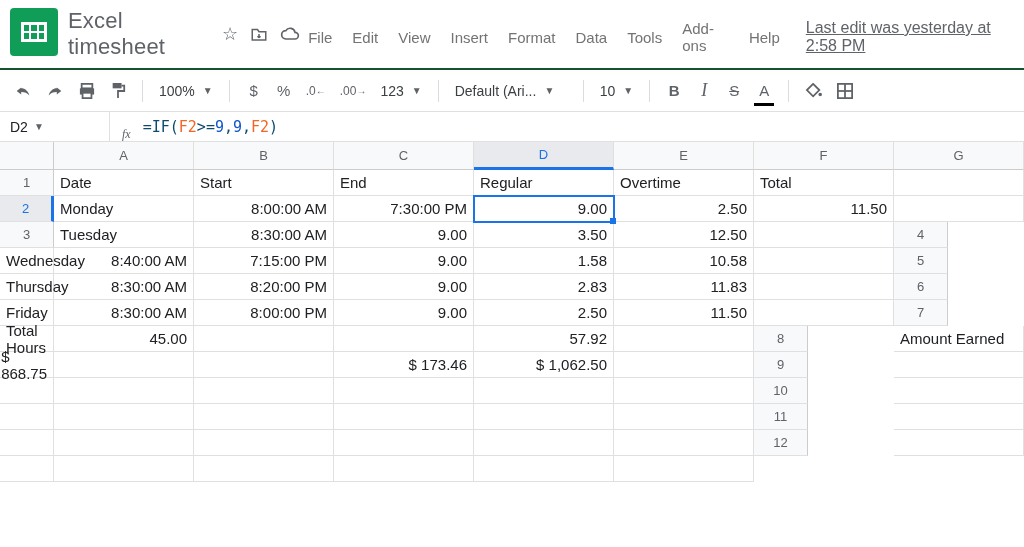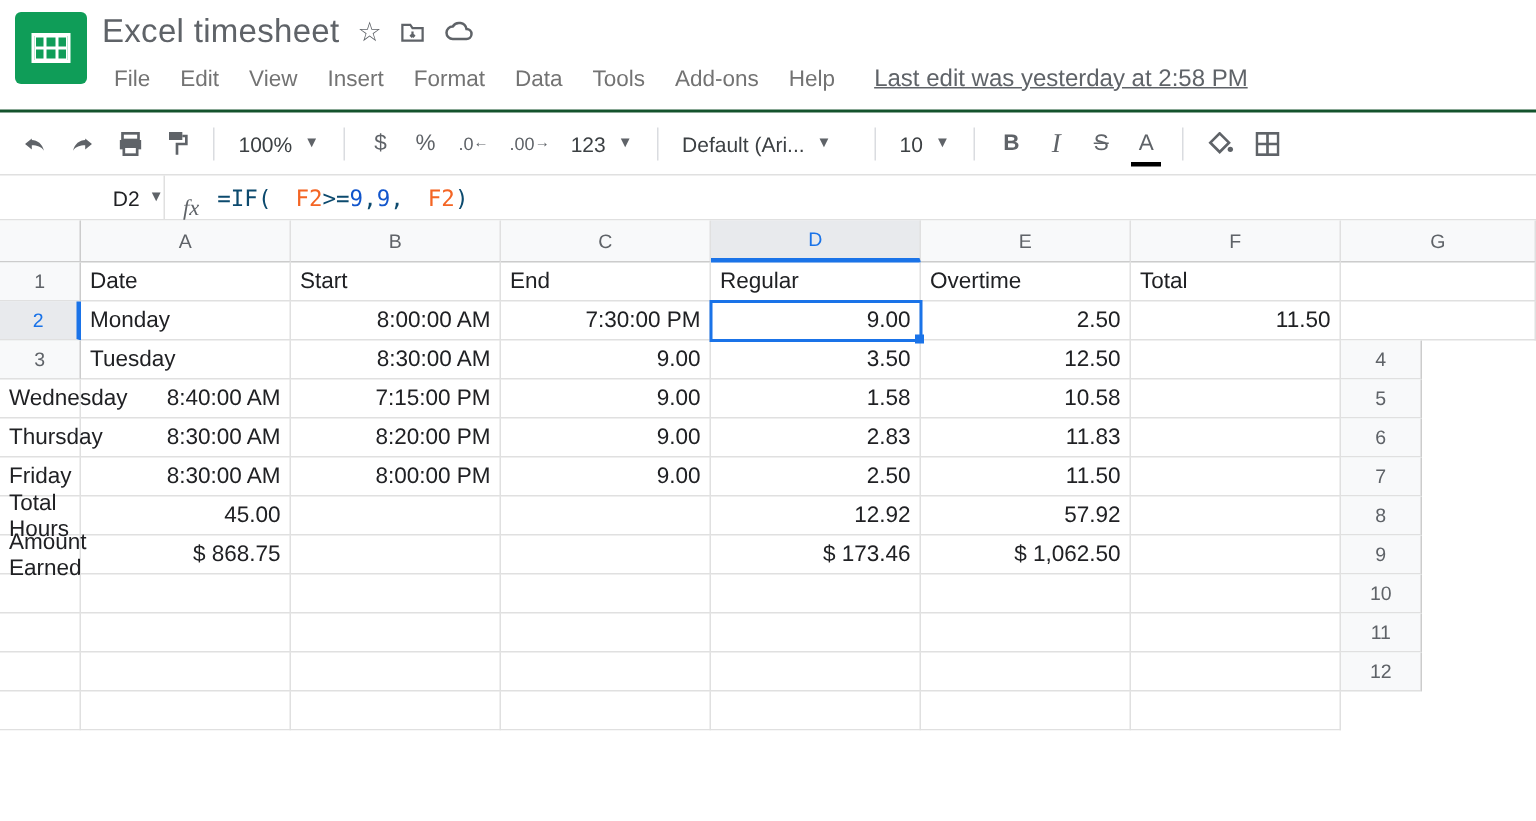--- a/index.html
+++ b/index.html
@@ -26,21 +26,21 @@
     flex-shrink:0;
   }
   .logo-grid {
     width: 26px; height: 20px;
     border:2px solid #fff;
     display:grid;
     grid-template-columns:1fr 1fr 1fr;
     grid-template-rows:1fr 1fr;
   }
   .logo-grid div { border:1px solid #fff; }
-  .title-col { display:flex; flex-direction:column; }
+  .title-col { display:flex; flex-direction:row; }
   .doc-title-row { display:flex; align-items:center; gap:12px; }
   .doc-title { font-size:22px; color:#5f6368; letter-spacing:0.2px; }
   .title-icon { color:#5f6368; font-size:18px; cursor:pointer; }
   .menubar { display:flex; gap:4px; margin-top:6px; align-items:center; }
   .menu-item { padding:4px 8px; font-size:15px; color:#737373; cursor:pointer; border-radius:4px; }
   .last-edit { color:#5f6368; text-decoration:underline; font-size:16px; margin-left:14px; cursor:pointer; }
   
   .toolbar {
     display:flex; align-items:center; gap:6px;
     padding:6px 10px;
@@ -53,25 +53,25 @@
   .tb-sep { width:1px; height:22px; background:#dadce0; margin:0 6px; }
   .tb-combo { display:flex; align-items:center; gap:8px; color:#3c4043; font-size:14px; padding:0 4px; cursor:pointer;}
   .chev { color:#5f6368; font-size:10px; }
   .bold { font-weight:bold; }
   .italic { font-style:italic; font-family:'Times New Roman',serif; font-size:18px;}
   .strike { text-decoration:line-through; }
   .text-color { position:relative; }
   .text-color::after { content:""; position:absolute; bottom:-2px; left:2px; right:2px; height:3px; background:#000; }
   
   .formula-bar { display:flex; align-items:center; height:30px; border-bottom:1px solid #e0e0e0; font-size:14px; }
-  .name-box { width:110px; padding-left:10px; display:flex; align-items:center; gap:6px; border-right:1px solid #e0e0e0; height:100%;justify-content:flex-end; }
-  .fx { font-style:italic; color:#5f6368; padding:0 12px; font-family:'Times New Roman',serif; font-size:15px;margin-top:16px;}
+  .name-box { width:110px; padding-left:10px; display:flex; align-items:center; gap:6px; border-right:1px solid #e0e0e0; height:100%; }
+  .fx { font-style:italic; color:#5f6368; padding:0 12px; font-family:'Times New Roman',serif; font-size:12px;margin-top:16px;}
   .formula { font-family:Consolas,Menlo,monospace; font-size:15px; }
   .fn { color:#0c4a6e; }
-  .ref { color:#f46524;margin-left:16px; }
+  .ref { color:#f46524; }
   .num { color:#1155cc; }
   
   .grid { display:grid; grid-template-columns:54px 140px 140px 140px 140px 140px 140px 130px; }
   .hdr, .rowhdr, .cell { border-right:1px solid #e0e0e0; border-bottom:1px solid #e0e0e0; height:26px; display:flex; align-items:center; }
   .corner { background:#f8f9fa; border-right:1px solid #ccc; border-bottom:1px solid #ccc; height:28px;}
   .hdr { background:#f8f9fa; justify-content:center; color:#5f6368; font-size:13px; height:28px; border-bottom:1px solid #ccc; cursor:pointer;}
   .rowhdr { background:#f8f9fa; justify-content:center; color:#5f6368; font-size:13px; border-right:1px solid #ccc; cursor:pointer;}
   .cell { padding:0 6px; font-size:15px; cursor:cell; }
   .left { justify-content:flex-start; }
   .right { justify-content:flex-end; }
@@ -268,21 +268,20 @@
     <div class="cell right">8:00:00 PM</div>
     <div class="cell right">9.00</div>
     <div class="cell right">2.50</div>
     <div class="cell right">11.50</div>
     <div class="cell left"></div>
     <div class="rowhdr rownum">7</div>
     <div class="cell left">Total Hours</div>
     <div class="cell right">45.00</div>
     <div class="cell right"></div>
     <div class="cell right"></div>
-    <div class="cell right">12.92</div>
     <div class="cell right">57.92</div>
     <div class="cell left"></div>
     <div class="rowhdr rownum">8</div>
     <div class="cell left">Amount Earned</div>
     <div class="cell right">$       868.75</div>
     <div class="cell right"></div>
     <div class="cell right"></div>
     <div class="cell right">$       173.46</div>
     <div class="cell right">$    1,062.50</div>
     <div class="cell left"></div>

